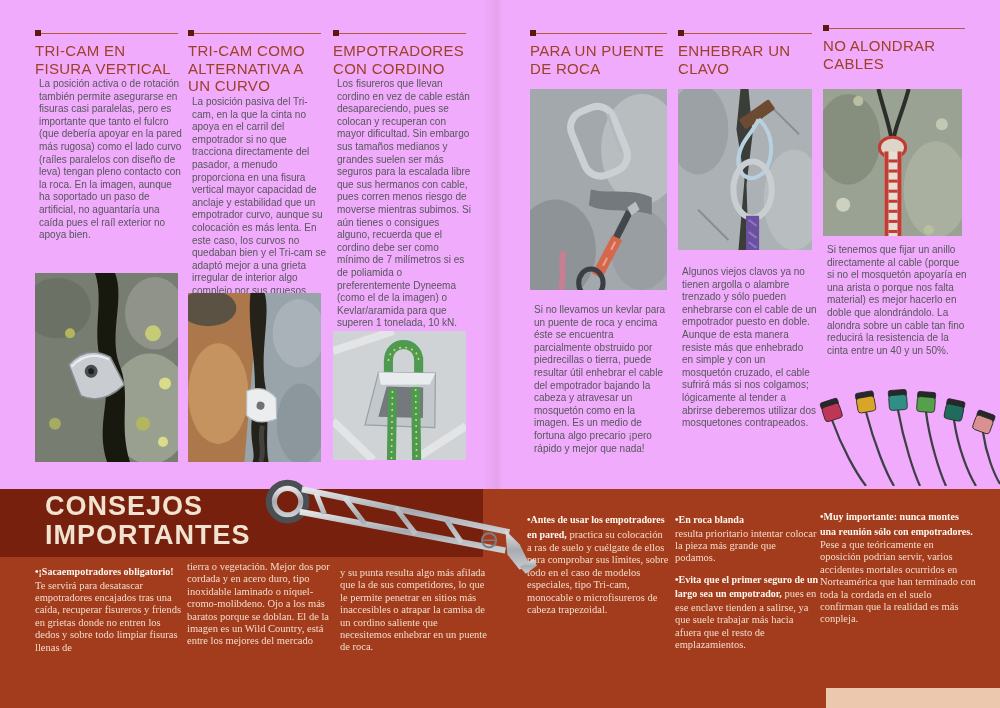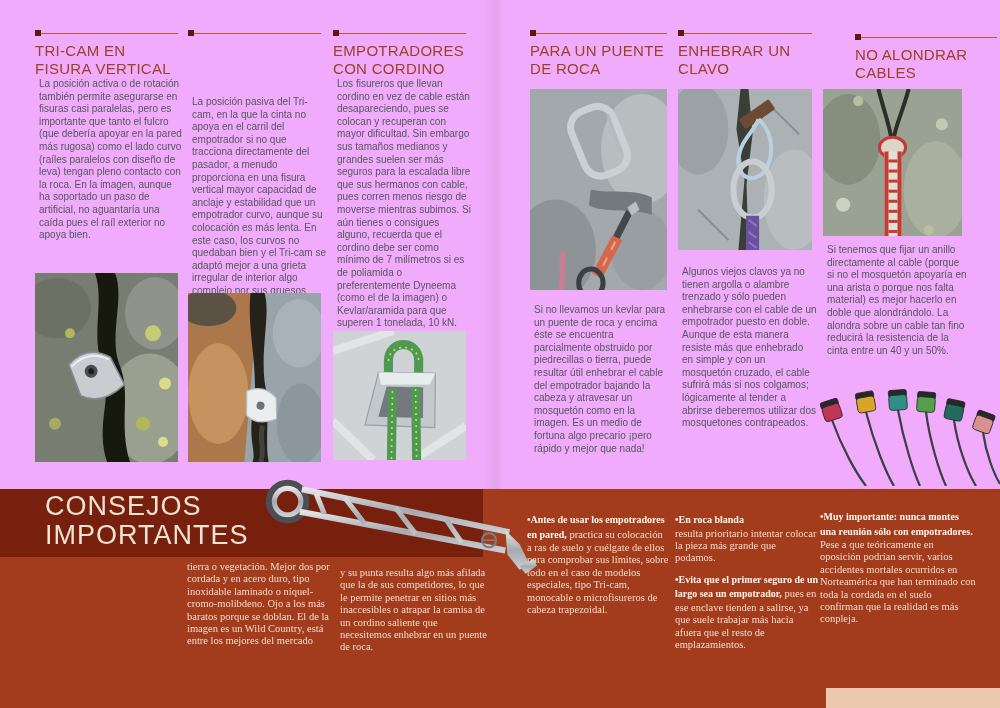--- a/index.html
+++ b/index.html
@@ -12,21 +12,21 @@
   .colhead h2{margin:9px 0 0 0;font-size:15px;line-height:17.5px;font-weight:400;
       color:#9c4026;letter-spacing:.3px;}
   .body{position:absolute;margin:4px;font-size:10px;line-height:12.6px;color:#56575a;}
   .ph{position:absolute;margin:0;overflow:hidden;}
   .ph svg{display:block;width:100%;height:100%;}
   .fold{position:absolute;left:484px;top:0;width:30px;height:489px;
         background:linear-gradient(90deg,rgba(110,80,60,0) 0%,rgba(110,80,60,.09) 45%,rgba(255,255,255,0) 60%);}
   
   .band{position:absolute;left:0;top:489px;width:1000px;height:219px;background:#a23c1d;}
   .band-head{position:absolute;left:0;top:0;width:483px;height:68px;background:#77200e;}
-  .band-title{position:absolute;left:45px;top:3px;margin:0;font-weight:400;
+  .band-title{position:absolute;left:45px;top:3px;margin:0;font-weight:700;
       font-size:27px;line-height:29px;color:#f2e2d0;letter-spacing:1px;}
   .tipcol{position:absolute;margin:0;font-family:"Liberation Serif",serif;
       font-size:10.5px;line-height:12.4px;color:#f2dcc9;}
   .tipcol p{margin:0 0 8px 0;}
   .tl{font-weight:bold;color:#fdf7f0;font-size:10px;line-height:14.5px;}
   .tl.blk{display:block;}
   .pinkstrip{position:absolute;left:826px;top:199px;width:174px;height:20px;background:#ecc9ae;}
   .toolfig{position:absolute;left:213px;top:453px;width:290px;height:112px;z-index:5;}
   .toolfig svg{display:block;width:100%;height:100%;}
 </style>
@@ -38,40 +38,41 @@
   <section class="colhead" style="left:35px;top:33px;width:143px;">
     <div class="rule">
         <i class="sq"></i>
       </div>
     <h2>TRI-CAM EN FISURA VERTICAL</h2>
   </section>
   <section class="colhead" style="left:188px;top:33px;width:133px;">
     <div class="rule">
         <i class="sq"></i>
       </div>
+    <h2>TRI-CAM COMO ALTERNATIVA A UN CURVO</h2>
   </section>
   <section class="colhead" style="left:530px;top:33px;width:137px;">
     <div class="rule">
         <i class="sq"></i>
       </div>
     <h2>PARA UN PUENTE DE ROCA</h2>
   </section>
   <section class="colhead" style="left:333px;top:33px;width:133px;">
     <div class="rule">
         <i class="sq"></i>
       </div>
     <h2>EMPOTRADORES CON CORDINO</h2>
   </section>
   <section class="colhead" style="left:678px;top:33px;width:134px;">
     <div class="rule">
         <i class="sq"></i>
       </div>
     <h2>ENHEBRAR UN CLAVO</h2>
   </section>
-  <section class="colhead" style="left:823px;top:37px;width:142px;margin-left:32px;">
+  <section class="colhead" style="left:823px;top:28px;width:142px;">
     <div class="rule">
         <i class="sq"></i>
       </div>
     <h2>NO ALONDRAR CABLES</h2>
   </section>
 
   <p class="body" style="left:35px;top:74px;width:143px;">La posición activa o de rotación también permite asegurarse en fisuras casi paralelas, pero es importante que tanto el fulcro (que debería apoyar en la pared más rugosa) como el lado curvo (raíles paralelos con diseño de leva) tengan pleno contacto con la roca. En la imagen, aunque ha soportado un paso de artificial, no aguantaría una caída pues el raíl exterior no apoya bien.</p>
   <p class="body" style="left:188px;top:92px;width:134px;">La posición pasiva del Tri-cam, en la que la cinta no apoya en el carril del empotrador si no que tracciona directamente del pasador, a menudo proporciona en una fisura vertical mayor capacidad de anclaje y estabilidad que un empotrador curvo, aunque su colocación es más lenta. En este caso, los curvos no quedaban bien y el Tri-cam se adaptó mejor a una grieta irregular de interior algo complejo por sus gruesos cristales de cuarzo.</p>
   <p class="body" style="left:333px;top:74px;width:134px;">Los fisureros que llevan cordino en vez de cable están desapareciendo, pues se colocan y recuperan con mayor dificultad. Sin embargo sus tamaños medianos y grandes suelen ser más seguros para la escalada libre que sus hermanos con cable, pues corren menos riesgo de moverse mientras subimos. Si aún tienes o consigues alguno, recuerda que el cordino debe ser como mínimo de 7 milímetros si es de poliamida o preferentemente Dyneema (como el de la imagen) o Kevlar/aramida para que superen 1 tonelada, 10 kN.</p>
   <p class="body" style="left:530px;top:300px;width:138px;">Si no llevamos un kevlar para un puente de roca y encima éste se encuentra parcialmente obstruido por piedrecillas o tierra, puede resultar útil enhebrar el cable del empotrador bajando la cabeza y atravesar un mosquetón como en la imagen. Es un medio de fortuna algo precario ¡pero rápido y mejor que nada!</p>
@@ -237,20 +238,23 @@
     </svg>
   </figure>
 
   <div class="fold"></div>
 
   <div class="band">
     <div class="band-head">
       <h1 class="band-title"><span>CONSEJOS</span><br><span>IMPORTANTES</span></h1>
     </div>
 
+    <div class="tipcol" style="left:35px;top:76px;width:150px;">
+      <p><b class="tl blk">•¡Sacaempotradores obligatorio!</b><span>Te servirá para desatascar empotradores encajados tras una caída, recuperar fisureros y friends en grietas donde no entren los dedos y sobre todo limpiar fisuras llenas de</span></p>
+    </div>
     <div class="tipcol" style="left:187px;top:72px;width:152px;">
       <p>tierra o vegetación. Mejor dos por cordada y en acero duro, tipo inoxidable laminado o níquel-cromo-molibdeno. Ojo a los más baratos porque se doblan. El de la imagen es un Wild Country, está entre los mejores del mercado</p>
     </div>
     <div class="tipcol" style="left:340px;top:78px;width:150px;">
       <p>y su punta resulta algo más afilada que la de sus competidores, lo que le permite penetrar en sitios más inaccesibles o atrapar la camisa de un cordino saliente que necesitemos enhebrar en un puente de roca.</p>
     </div>
 
     <div class="tipcol" style="left:527px;top:24px;width:143px;">
       <p><b class="tl">•Antes de usar los empotradores en pared,</b>
         <span>practica su colocación a ras de suelo y cuélgate de ellos para comprobar sus límites, sobre todo en el caso de modelos especiales, tipo Tri-cam, monocable o microfisureros de cabeza trapezoidal.</span></p>

